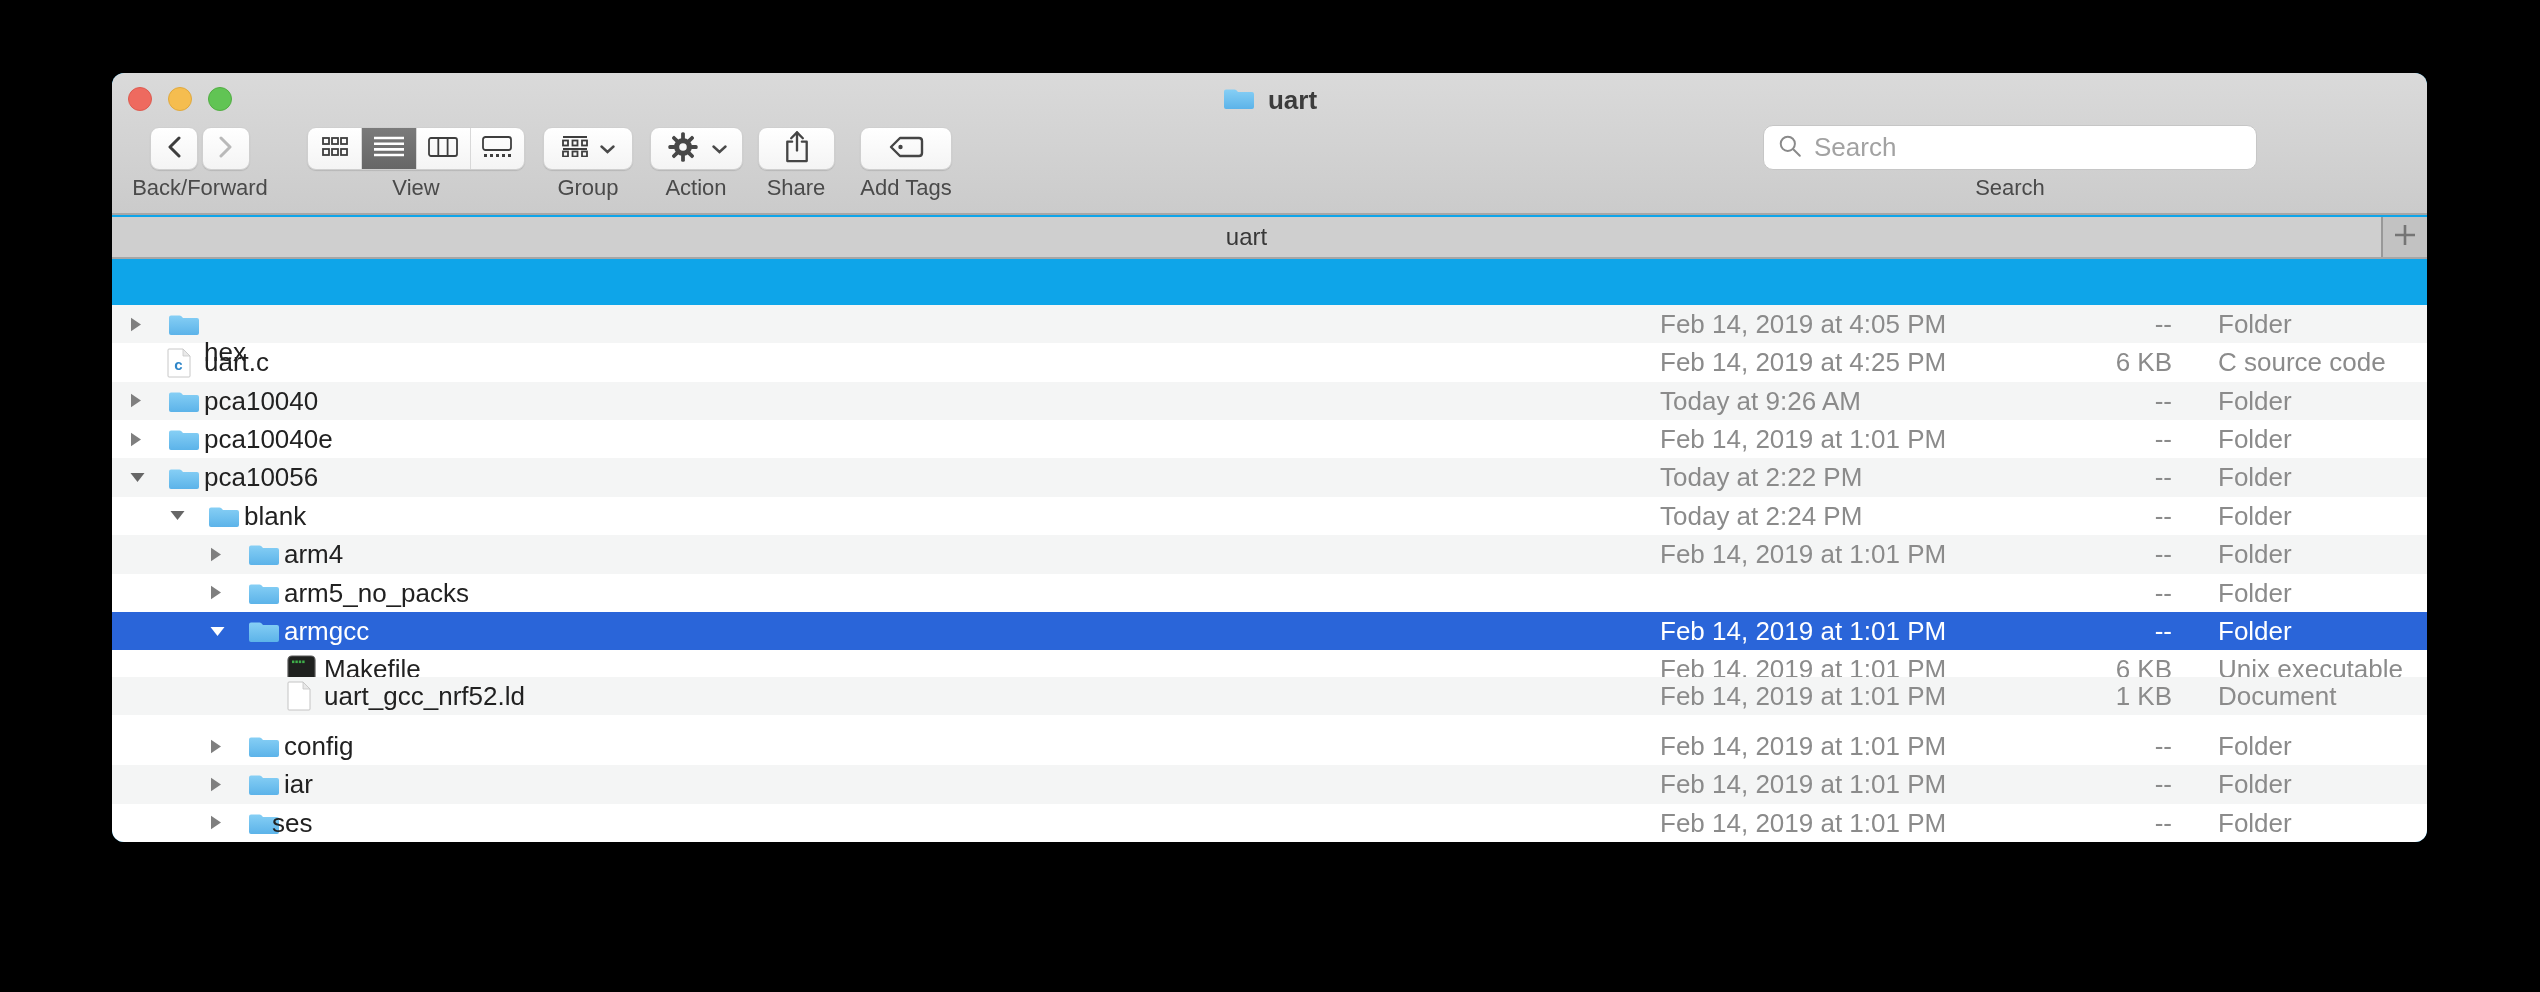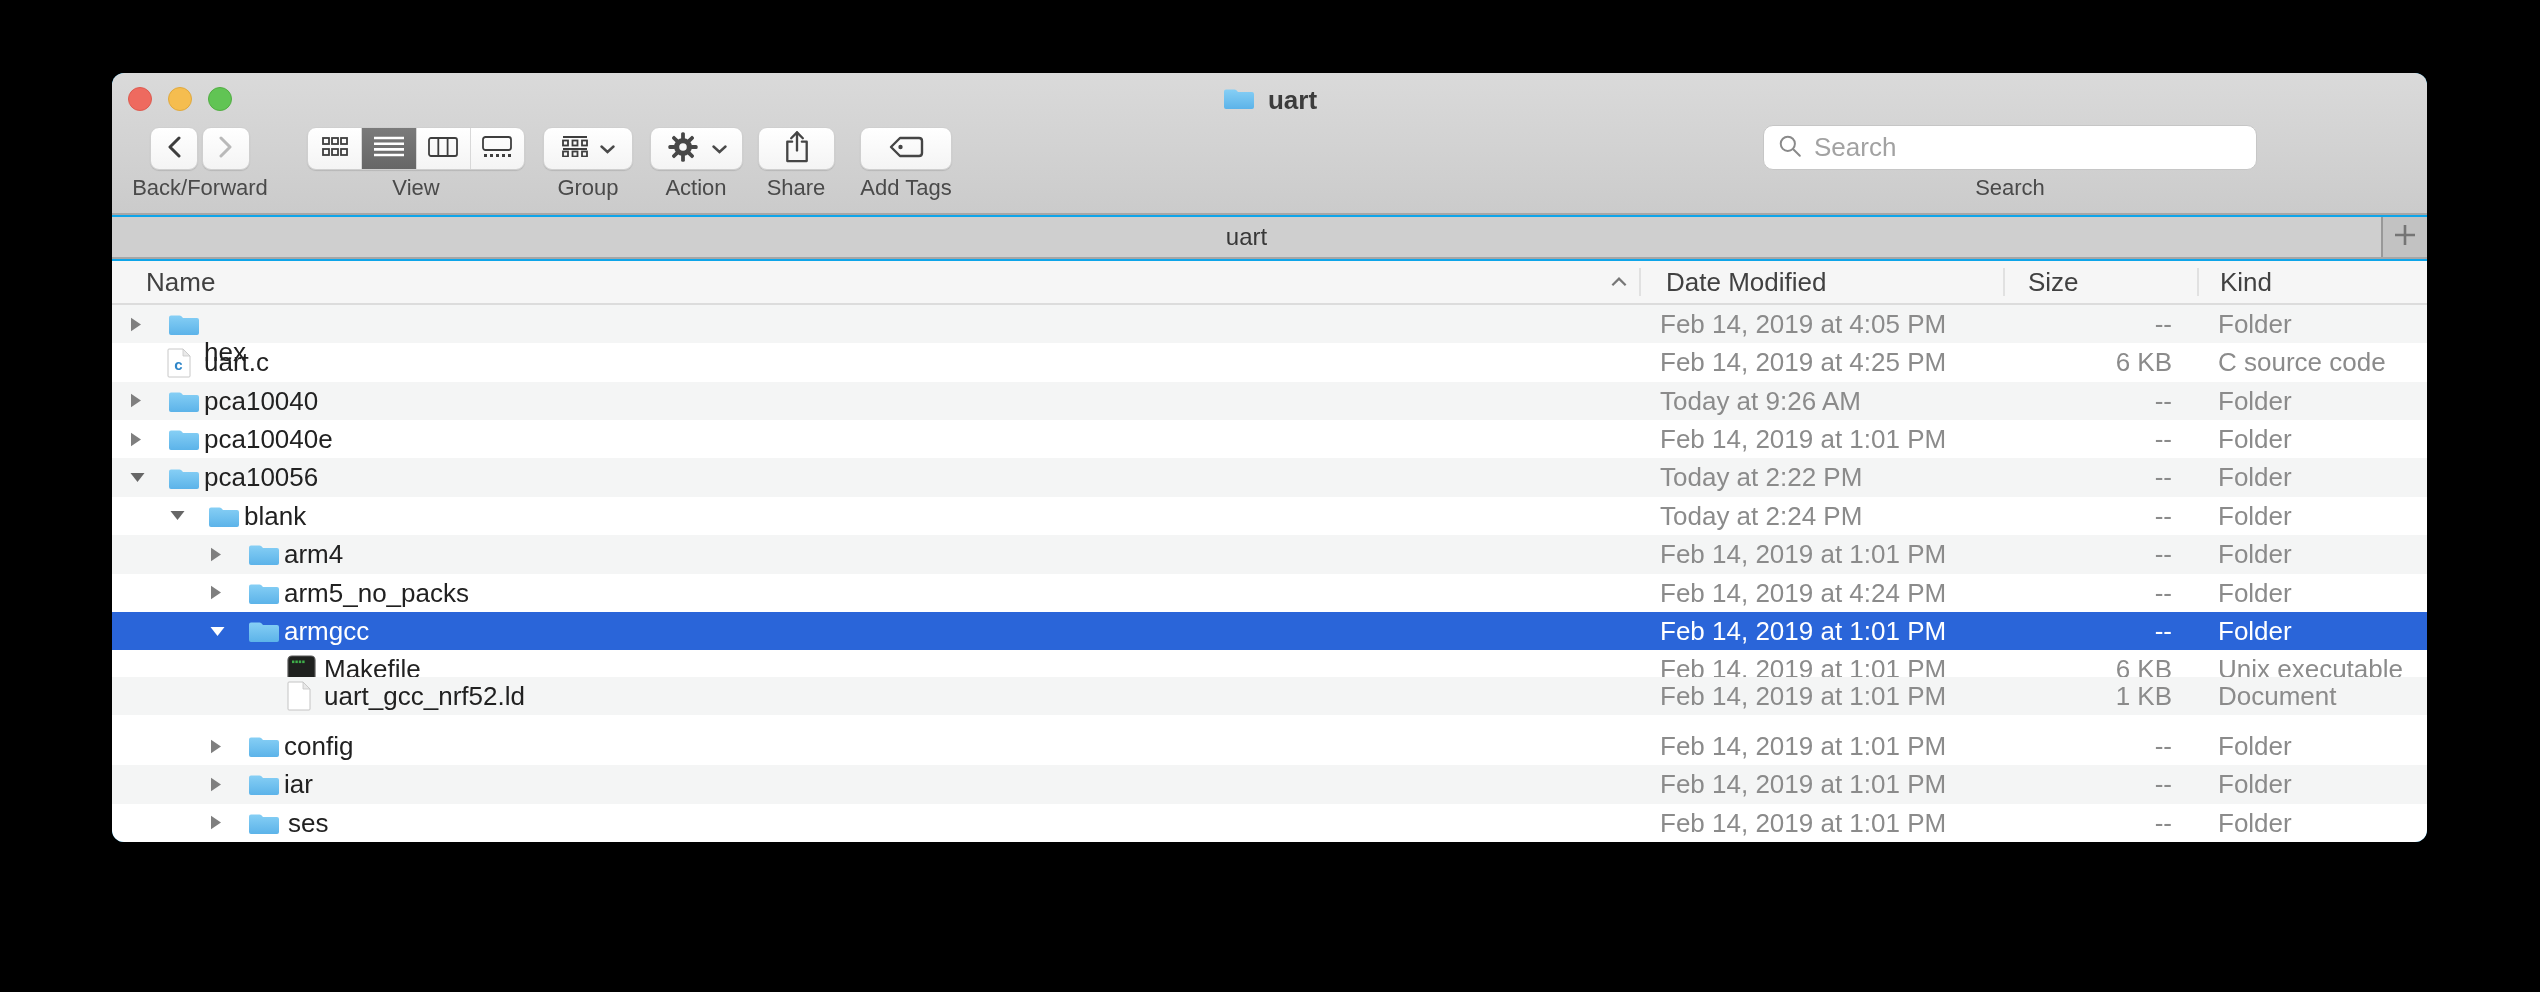--- a/index.html
+++ b/index.html
@@ -218,34 +218,20 @@
     <div class="newtab">
       <span><svg width="22" height="22" viewBox="0 0 22 22">
             <g stroke="#757575" stroke-width="2.6">
               <line x1="11" y1="1" x2="11" y2="21"></line>
               <line x1="1" y1="11" x2="21" y2="11"></line>
             </g>
           </svg></span>
     </div>
   </div>
 
-  <div class="colhead">
-    <div class="h" style="left:34px;">Name</div>
-    <div class="sortchev" style="left:1498px;">
-      <svg width="18" height="10" viewBox="0 0 16 9">
-          <polyline points="2,7.5 8,1.5 14,7.5" fill="none" stroke="#777777" stroke-width="2"></polyline>
-        </svg>
-    </div>
-    <div class="vdiv" style="left:1527px;"></div>
-    <div class="h" style="left:1554px;">Date Modified</div>
-    <div class="vdiv" style="left:1891px;"></div>
-    <div class="h" style="left:1916px;">Size</div>
-    <div class="vdiv" style="left:2085px;"></div>
-    <div class="h" style="left:2108px;">Kind</div>
-  </div>
 
   <div class="list" id="file-list">
       <div class="row zebra" style="top: 0px;">
         <span class="tri" style="left: 18px;">
           <svg width="12" height="15" viewBox="0 0 12 15">
             <polygon points="1,0.8 11,7.5 1,14.2" fill="#7f7f7f"></polygon>
           </svg>
         </span>
         <span class="ic" style="left: 55px;">
           <svg width="34" height="26" viewBox="0 0 34 26">
@@ -355,21 +341,20 @@
           <svg width="12" height="15" viewBox="0 0 12 15">
             <polygon points="1,0.8 11,7.5 1,14.2" fill="#7f7f7f"></polygon>
           </svg>
         </span>
         <span class="ic" style="left: 135px;">
           <svg width="34" height="26" viewBox="0 0 34 26">
             <path d="M2 6.5 Q2 4.5 4 4.5 L12.5 4.5 Q13.6 4.5 14.4 5.3 L16 7 L30 7 Q32 7 32 9 V22 Q32 24 30 24 H4 Q2 24 2 22 Z" fill="url(#fldg)"></path>
           </svg>
         </span>
         <span class="nm" style="left: 172px;">arm5_no_packs</span>
-        <span class="dt">Feb 14, 2019 at 4:24 PM</span>
         <span class="sz">--</span>
         <span class="kd">Folder</span>
       </div>
       <div class="row sel" style="top: 306.857px;">
         <span class="tri" style="left: 98px;">
           <svg width="15" height="11" viewBox="0 0 15 11">
             <polygon points="0.5,1 14.5,1 7.5,10" fill="#ffffff"></polygon>
           </svg>
         </span>
         <span class="ic" style="left: 135px;">
@@ -447,19 +432,19 @@
         <span class="tri" style="left: 98px;">
           <svg width="12" height="15" viewBox="0 0 12 15">
             <polygon points="1,0.8 11,7.5 1,14.2" fill="#7f7f7f"></polygon>
           </svg>
         </span>
         <span class="ic" style="left: 135px;">
           <svg width="34" height="26" viewBox="0 0 34 26">
             <path d="M2 6.5 Q2 4.5 4 4.5 L12.5 4.5 Q13.6 4.5 14.4 5.3 L16 7 L30 7 Q32 7 32 9 V22 Q32 24 30 24 H4 Q2 24 2 22 Z" fill="url(#fldg)"></path>
           </svg>
         </span>
-        <span class="nm" style="left: 176px; text-align: center;">ses</span>
+        <span class="nm" style="left: 160px; text-align: center;">ses</span>
         <span class="dt">Feb 14, 2019 at 1:01 PM</span>
         <span class="sz">--</span>
         <span class="kd">Folder</span>
       </div>
     </div>
 </div>
 
 </body></html>

